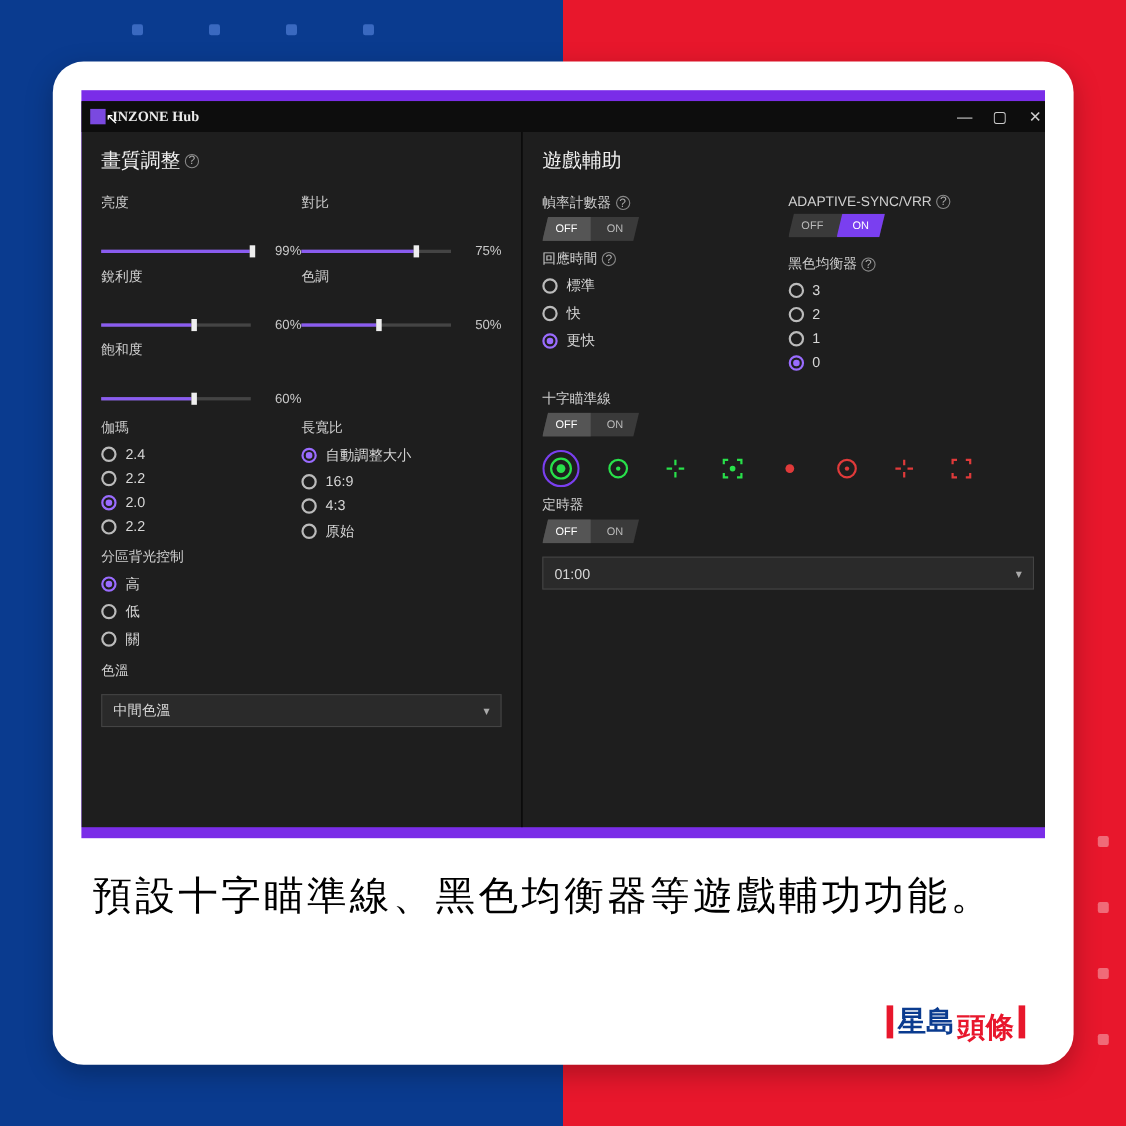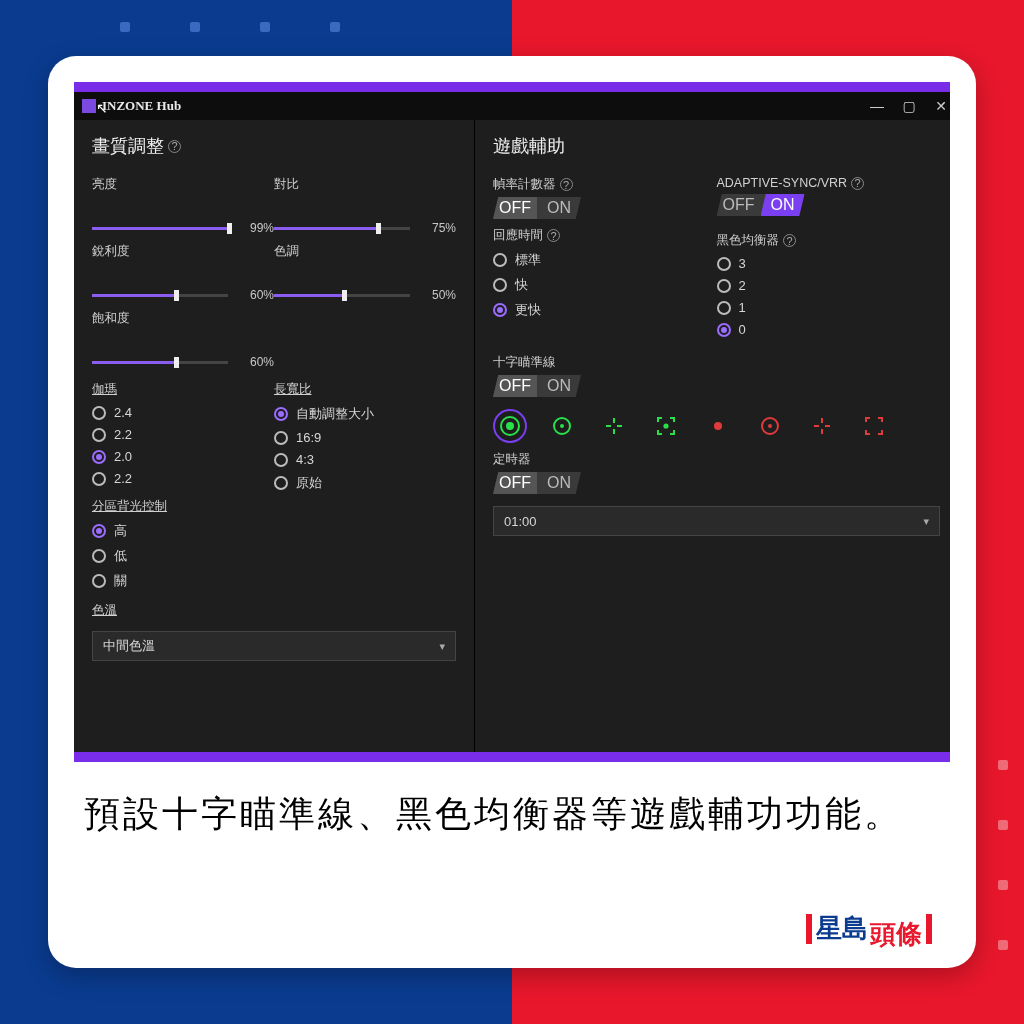--- a/index.html
+++ b/index.html
@@ -41,26 +41,26 @@
   .help { font-size:11px; border:1px solid #888; border-radius:50%; width:13px; height:13px; display:inline-flex; align-items:center; justify-content:center; color:#aaa;}
   .row2 { display:flex; }
   .col { flex:1; }
   .label { font-size: 12.5px; color:#d0d0d0; margin-top:8px; margin-bottom:4px; display:flex; align-items:center; gap:4px;}
   .slider { position:relative; height: 14px; display:flex; align-items:center; }
   .track { flex:1; height:3px; background:#444; position:relative; }
   .fill { position:absolute; left:0; top:0; bottom:0; background:#8a5cf0; }
   .knob { position:absolute; top:-4px; width:5px; height:11px; background:#eee; }
   .svalue { width:40px; text-align:right; font-size:12px; color:#c8c8c8; }
   .sliderrow{display:flex;align-items:center;gap:6px;margin-top:28px;}
-  .sublabel { font-size:12.5px; color:#d0d0d0; margin:12px 0 6px 0;text-decoration:underline; }
+  .sublabel { font-size:12.5px; color:#d0d0d0; margin:12px 0 6px 0; }
   .radio { display:flex; align-items:center; gap:8px; margin:7px 0; font-size:13px; color:#d6d6d6; cursor:pointer;}
   .rdot { width:14px; height:14px; border:2px solid #bbb; border-radius:50%; display:inline-block; position:relative;}
   .radio.sel .rdot{ border-color:#9a6cff;}
   .radio.sel .rdot::after{content:"";position:absolute;inset:2px;background:#9a6cff;border-radius:50%;}
-  .toggle { display:inline-flex; width:88px; height:22px; font-size:16px; border:0; background:#3a3a3a; clip-path: polygon(6% 0, 100% 0, 94% 100%, 0 100%); }
+  .toggle { display:inline-flex; width:88px; height:22px; font-size:10px; border:0; background:#3a3a3a; clip-path: polygon(6% 0, 100% 0, 94% 100%, 0 100%); }
   .toggle span{flex:1; display:flex; align-items:center; justify-content:center; color:#bbb;}
   .toggle .on.act{ background:#7a3ff0; color:#fff; clip-path: polygon(12% 0, 100% 0, 100% 100%, 0 100%);} 
   .toggle .off.act{ background:#555; color:#fff;}
   .select { margin-top:6px; height:30px; background:#2a2a2a; border:1px solid #444; display:flex; align-items:center; padding:0 10px; justify-content:space-between; font-size:13px; cursor:pointer;}
   .chev{font-size:11px;color:#aaa;}
   .xhairs { display:flex; gap:18px; align-items:center; margin:12px 0 4px 0;}
   .xh { width:34px; height:34px; display:flex; align-items:center; justify-content:center; cursor:pointer; border-radius:50%;}
   .xh.sel{ box-shadow: 0 0 0 2px #7a3ff0 inset; }
   .caption {
     position:absolute; left:36px; right:36px; top: 730px;

